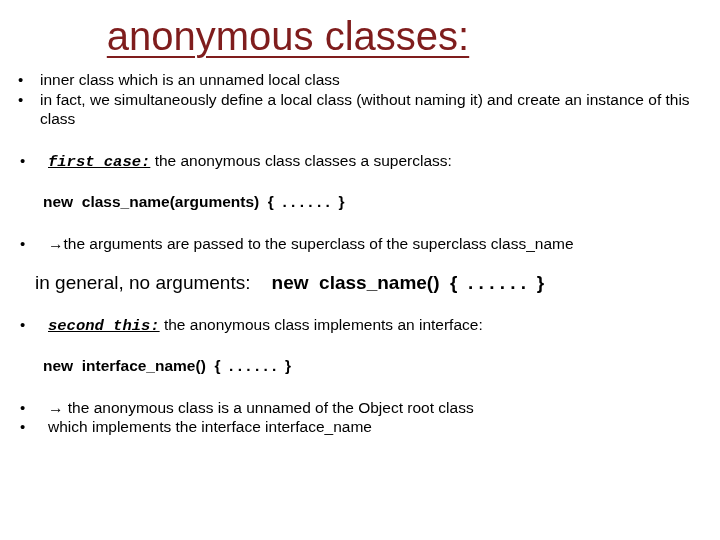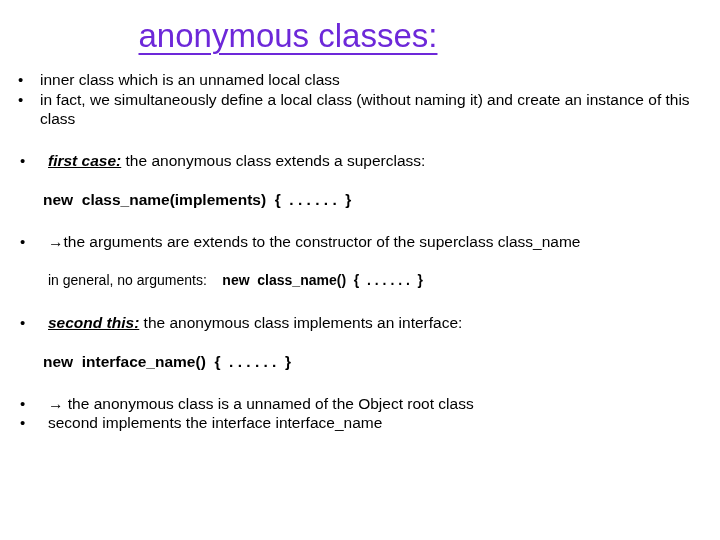--- a/index.html
+++ b/index.html
@@ -23,23 +23,23 @@
     box-sizing: border-box;
   }
 
   
   .title {
     position: absolute;
     left: 0;
     top: 17px;
     width: 576px;
     text-align: center;
-    font-size: 33px;
+    font-size: 40px;
     line-height: 38px;
-    color: #6d28d9;
+    color: #7f1d1d;
     white-space: nowrap;
   }
   .title .title-text {
     text-decoration: underline;
     text-underline-offset: 6px;
     text-decoration-thickness: 2px;
   }
 
   
   .body {
@@ -83,33 +83,34 @@
 
   
   .codeline {
     font-size: 15.5px;
     line-height: 19.5px;
     font-weight: bold;
     padding-left: 43px;
     white-space: pre;
   }
   .plainline {
-    font-size: 14px;
+    font-size: 19px;
     line-height: 19.5px;
-    padding-left: 48px;
+    padding-left: 35px;
     white-space: pre;
   }
   .plainline .code {
     font-weight: bold;
   }
 
   .em-case {
     font-weight: bold;
     font-style: italic;
     text-decoration: underline;
+    font-family: Liberation Mono, monospace;
   }
   .b {
     font-weight: normal;
   }
   .gap-lg { height: 20px; }
   .gap-xl { height: 22px; }
 </style>
 </head>
 <body>
 
@@ -128,32 +129,32 @@
 
     <div class="bullet lvl1">
       <span class="dot">•</span>
       <span class="btext">in fact, we simultaneously define a local class (without naming it) and create an instance of this class</span>
     </div>
 
     <div class="gap-xl"></div>
 
     <div class="bullet lvl2">
       <span class="dot">•</span>
-      <span class="btext"><span class="em-case">first case:</span><span> the anonymous class extends a superclass:</span></span>
+      <span class="btext"><span class="em-case">first case:</span><span> the anonymous class classes a superclass:</span></span>
     </div>
 
     <div class="gap-lg"></div>
 
-    <div class="codeline">new  class_name(implements)  {  . . . . . .  }</div>
+    <div class="codeline">new  class_name(arguments)  {  . . . . . .  }</div>
 
     <div class="gap-xl"></div>
 
     <div class="bullet lvl2">
       <span class="dot">•</span>
-      <span class="btext"><span>→</span><span>the arguments are extends to the constructor of the superclass class_name</span></span>
+      <span class="btext"><span>→</span><span>the arguments are passed to the superclass of the superclass class_name</span></span>
     </div>
 
     <div class="gap-lg"></div>
 
     <div class="plainline"><span>in general, no arguments:</span><span>    </span><span class="code">new  class_name()  {  . . . . . .  }</span></div>
 
     <div class="gap-xl"></div>
 
     <div class="bullet lvl2">
       <span class="dot">•</span>
@@ -166,17 +167,17 @@
 
     <div class="gap-xl"></div>
 
     <div class="bullet lvl2">
       <span class="dot">•</span>
       <span class="btext"><span>→</span><span> the anonymous class is a unnamed of the </span><span class="b">Object</span><span> root class</span></span>
     </div>
 
     <div class="bullet lvl2">
       <span class="dot">•</span>
-      <span class="btext">second implements the interface interface_name</span>
+      <span class="btext">which implements the interface interface_name</span>
     </div>
 
   </div>
 </div>
 
 </body></html>

